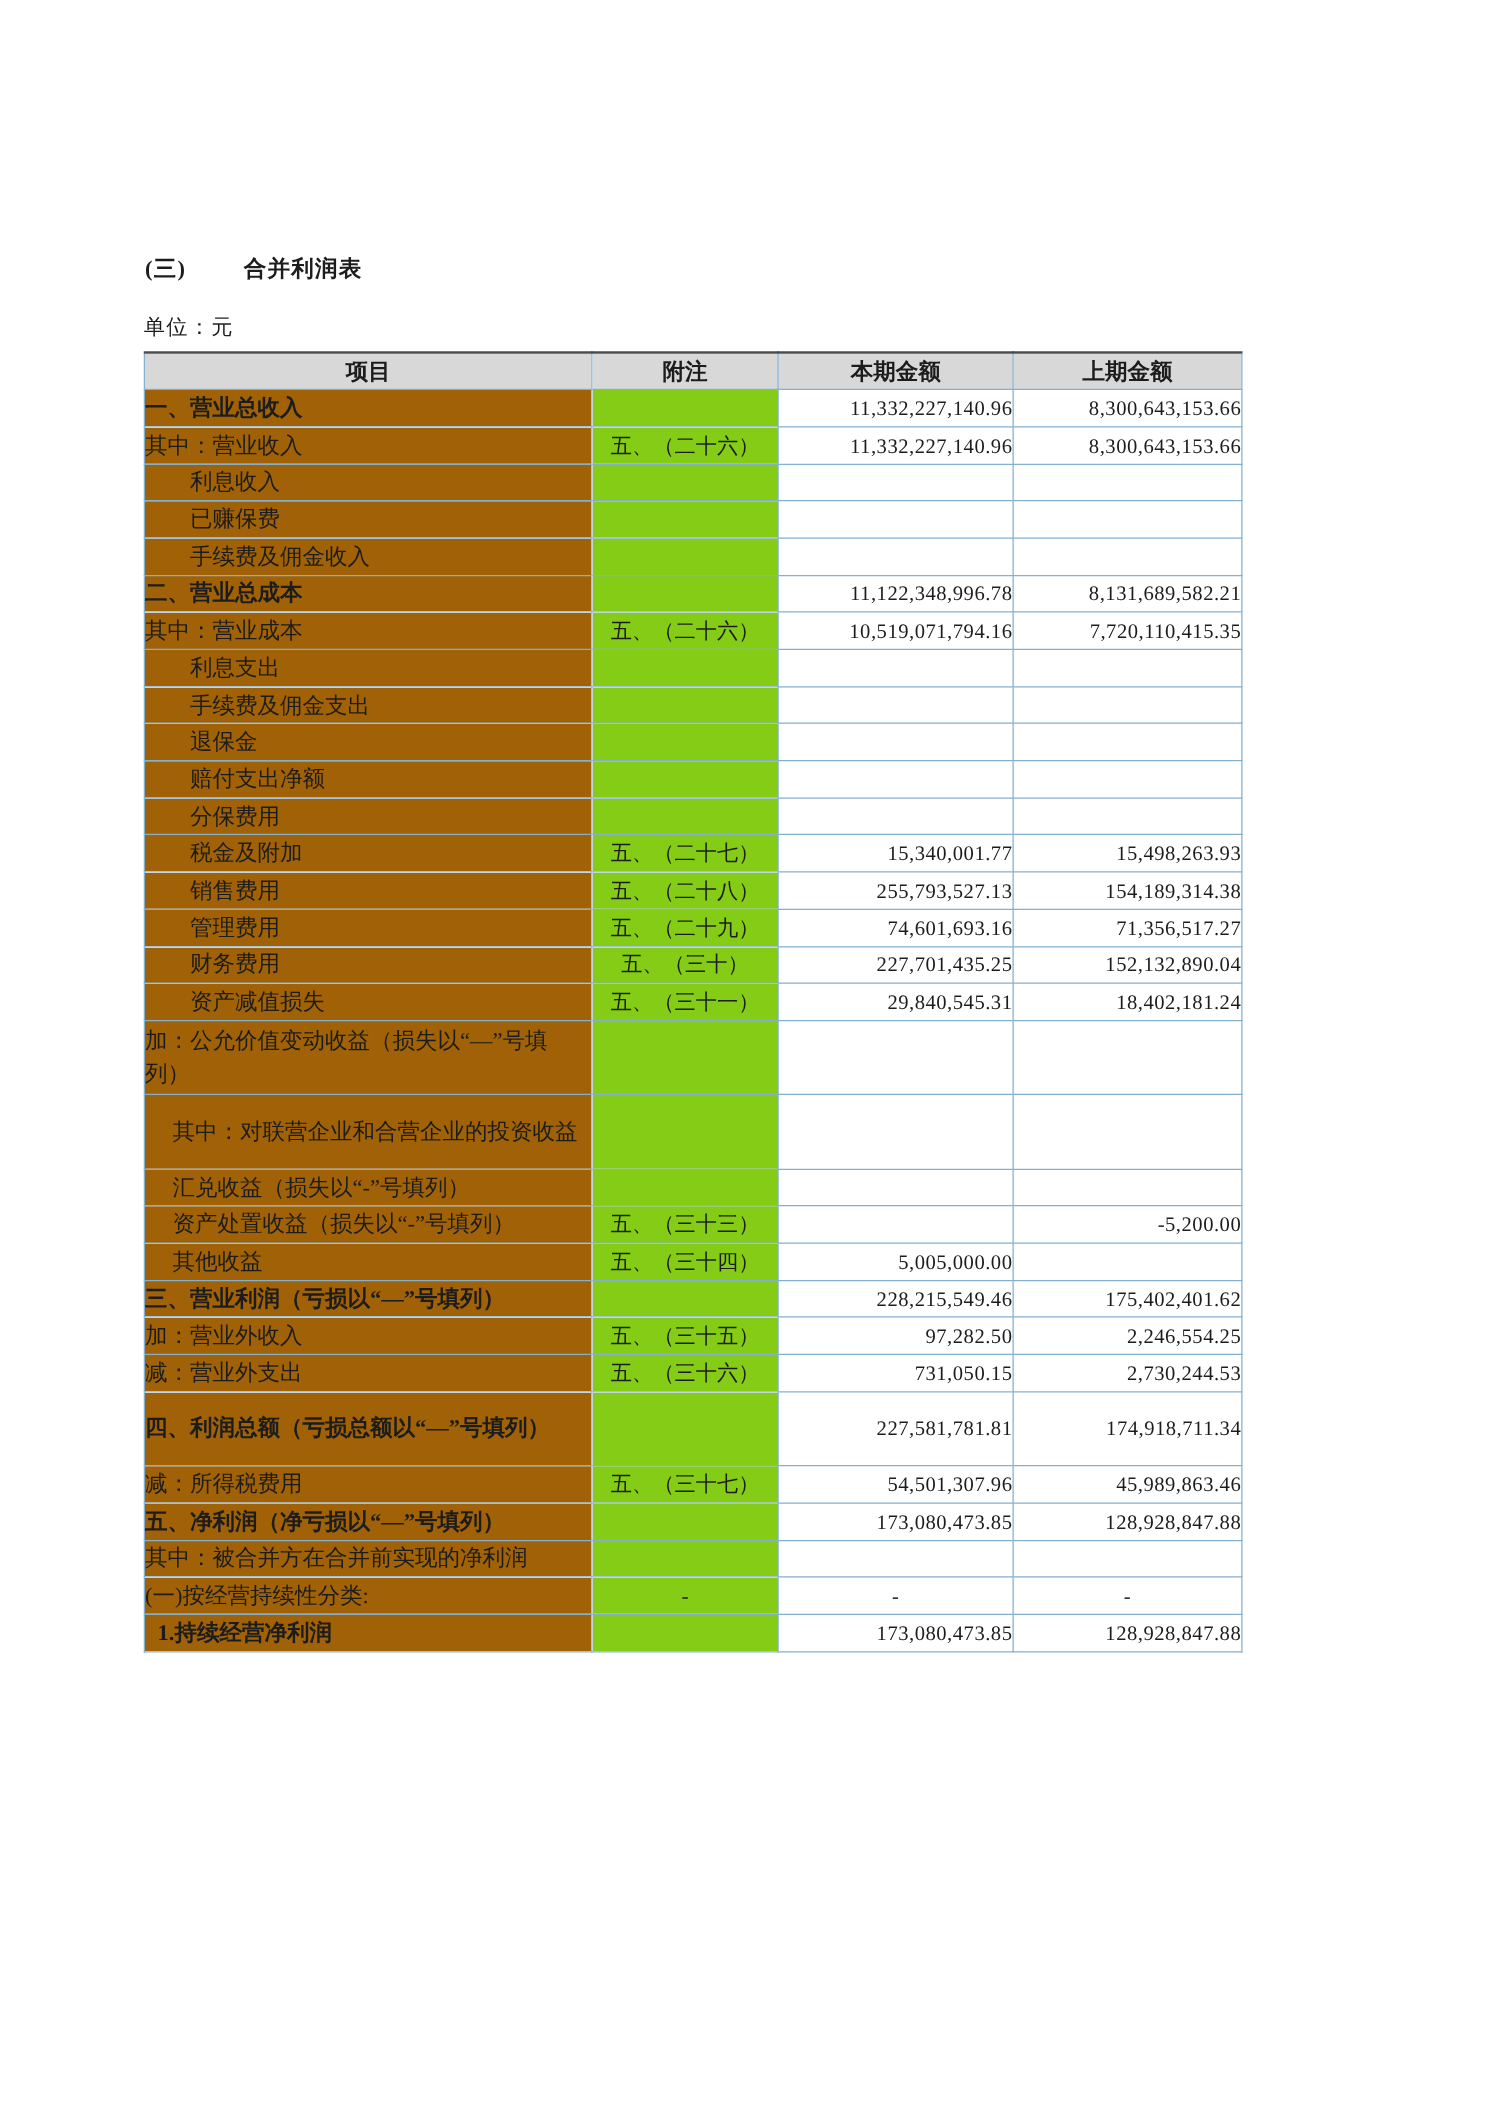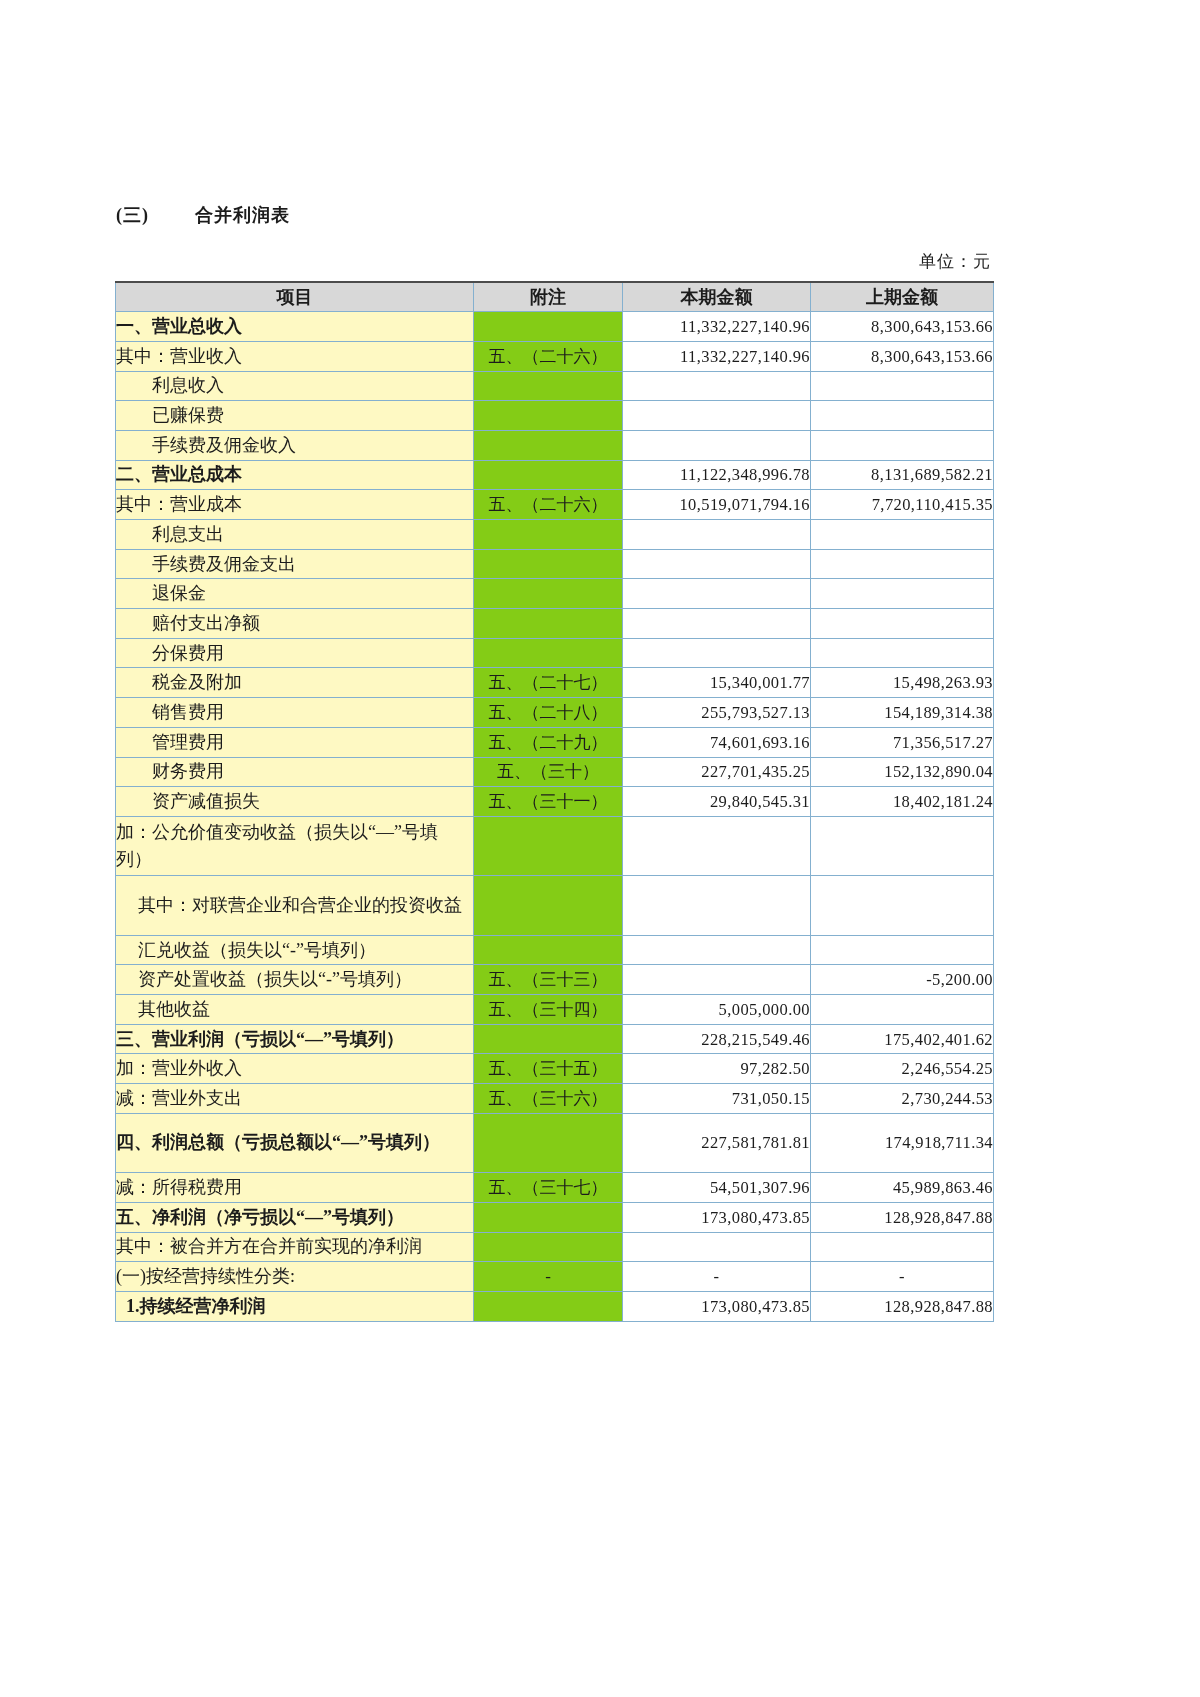--- a/index.html
+++ b/index.html
@@ -12,21 +12,21 @@
   .page { position: absolute; left: 0; top: 0; width: 1200px; height: 1697px; background: #ffffff; }
 
   .title-row {
     position: absolute; left: 116px; top: 203px;
     font-size: 18px; font-weight: bold; letter-spacing: 1px;
     display: flex; gap: 46px; white-space: nowrap;
   }
 
   .unit-label {
     position: absolute; left: 115px; top: 250px; width: 876px;
-    text-align: right; font-size: 17px; letter-spacing: 1px;
+    font-size: 17px; letter-spacing: 1px;
   }
 
   table.statement {
     position: absolute; left: 115px; top: 281px;
     width: 878px; table-layout: fixed;
     border-collapse: collapse;
     font-size: 18px;
     border: 1.5px solid #84b0cf;
     border-top: 2.5px solid #4c4c4c;
     padding-left: 34px;
@@ -41,21 +41,21 @@
   table.statement tr { height: 29.7px; }
   table.statement tr.tall { height: 59.4px; }
 
   th {
     background: #d8d8d8;
     font-weight: bold;
     text-align: center;
     font-size: 18px;
   }
   td.item {
-    background: #fef9c3;
+    background: #a16207;
     text-align: left;
     padding-left: 6px;
     padding-right: 4px;
     word-break: break-all;
     margin-top: 40px;
   }
   td.item.bold { font-weight: bold; }
   td.item.ind0 { text-indent: 0; }
   td.item.ind1 { text-indent: 10px; font-weight: bold; }
   td.item.ind2 { text-indent: 22px; }

